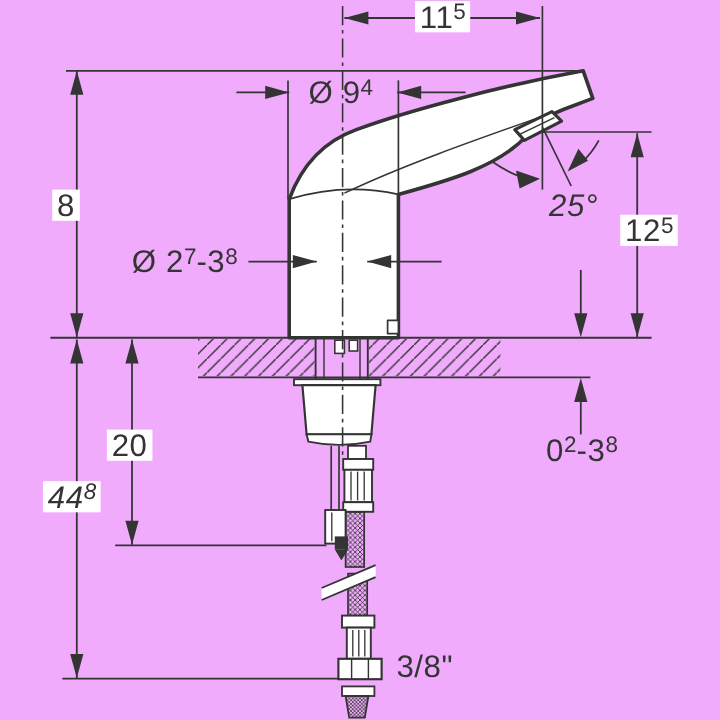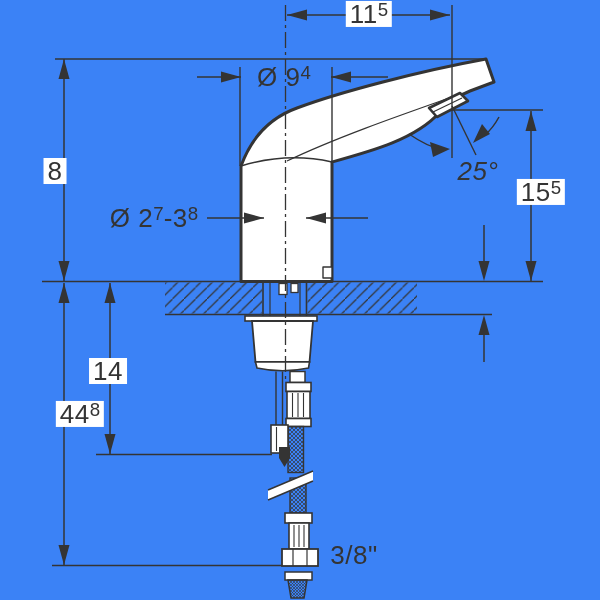--- a/index.html
+++ b/index.html
@@ -1,17 +1,17 @@
 <!DOCTYPE html>
 <html><head>
 <meta charset="utf-8">
 <style>
   html,body{margin:0;padding:0;background:#ffffff;}
   .stage{
-    position:relative;width:600px;height:600px;background:#3b82f6;overflow:hidden;
+    position:relative;width:600px;height:600px;background:#f0abfc;overflow:hidden;
     font-family:"Liberation Sans", sans-serif;color:#343434;
   }
   .stage svg{position:absolute;left:0;top:0;}
   .dim-label{
     position:absolute;transform:translate(-50%,-50%);
     font-size:26px;line-height:1;white-space:nowrap;color:#343434;
     letter-spacing:0.5px;
   }
   .dim-label.on-line{background:#ffffff;padding:0 4px;}
   .dim-label .sup{
@@ -164,33 +164,36 @@
 
 <div class="dim-label on-line" style="left:55px;top:171px;">
   <span>8</span>
 </div>
 
 <div class="dim-label" style="left:478px;top:171px;font-style:italic;">
   <span>25°</span>
 </div>
 
 <div class="dim-label on-line" style="left:541px;top:192px;">
-  <span>15</span><sup class="sup">5</sup>
+  <span>12</span><sup class="sup">5</sup>
 </div>
 
 <div class="dim-label" style="left:154px;top:218px;">
   <span>Ø 2</span><sup class="sup">7</sup><span>-3</span><sup class="sup">8</sup>
 </div>
 
 <div class="dim-label on-line" style="left:108px;top:371px;">
-  <span>14</span>
+  <span>20</span>
 </div>
 
-<div class="dim-label on-line" style="left:80px;top:414px;">
+<div class="dim-label on-line" style="left:60px;top:414px;font-style:italic;">
   <span>44</span><sup class="sup">8</sup>
 </div>
 
+<div class="dim-label" style="left:485px;top:375px;">
+  <span>0</span><sup class="sup">2</sup><span>-3</span><sup class="sup">8</sup>
+</div>
 
 <div class="dim-label" style="left:354px;top:555px;">
   <span>3/8"</span>
 </div>
 
 </div>
 
 </body></html>

